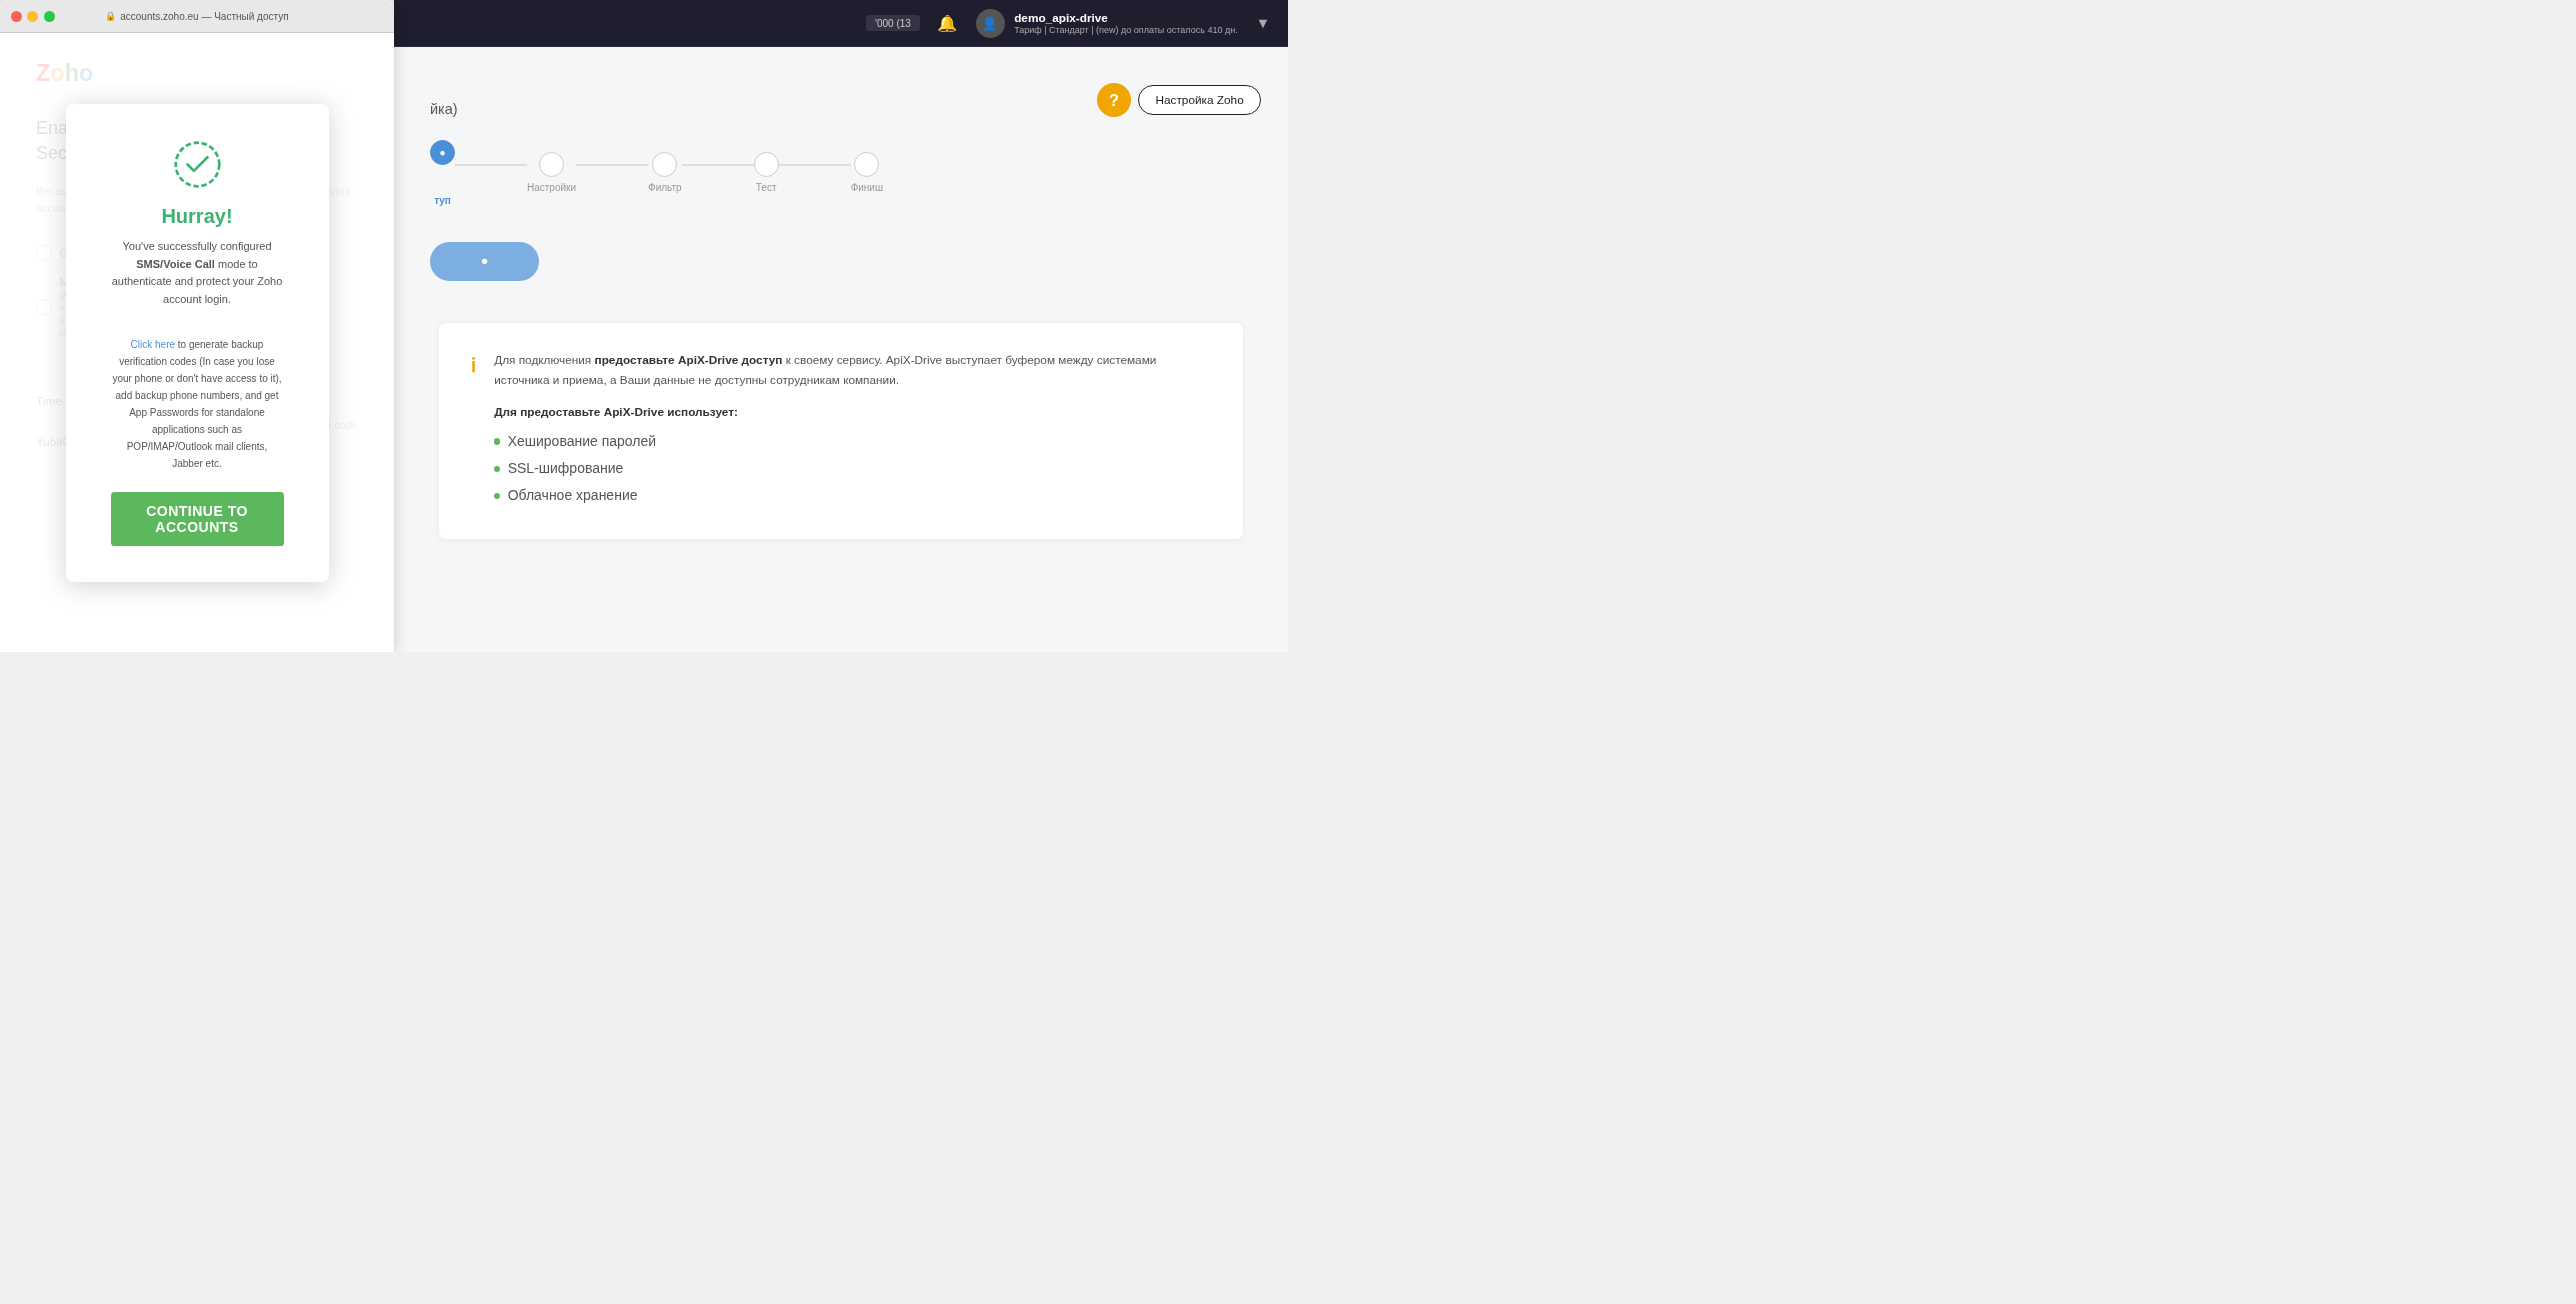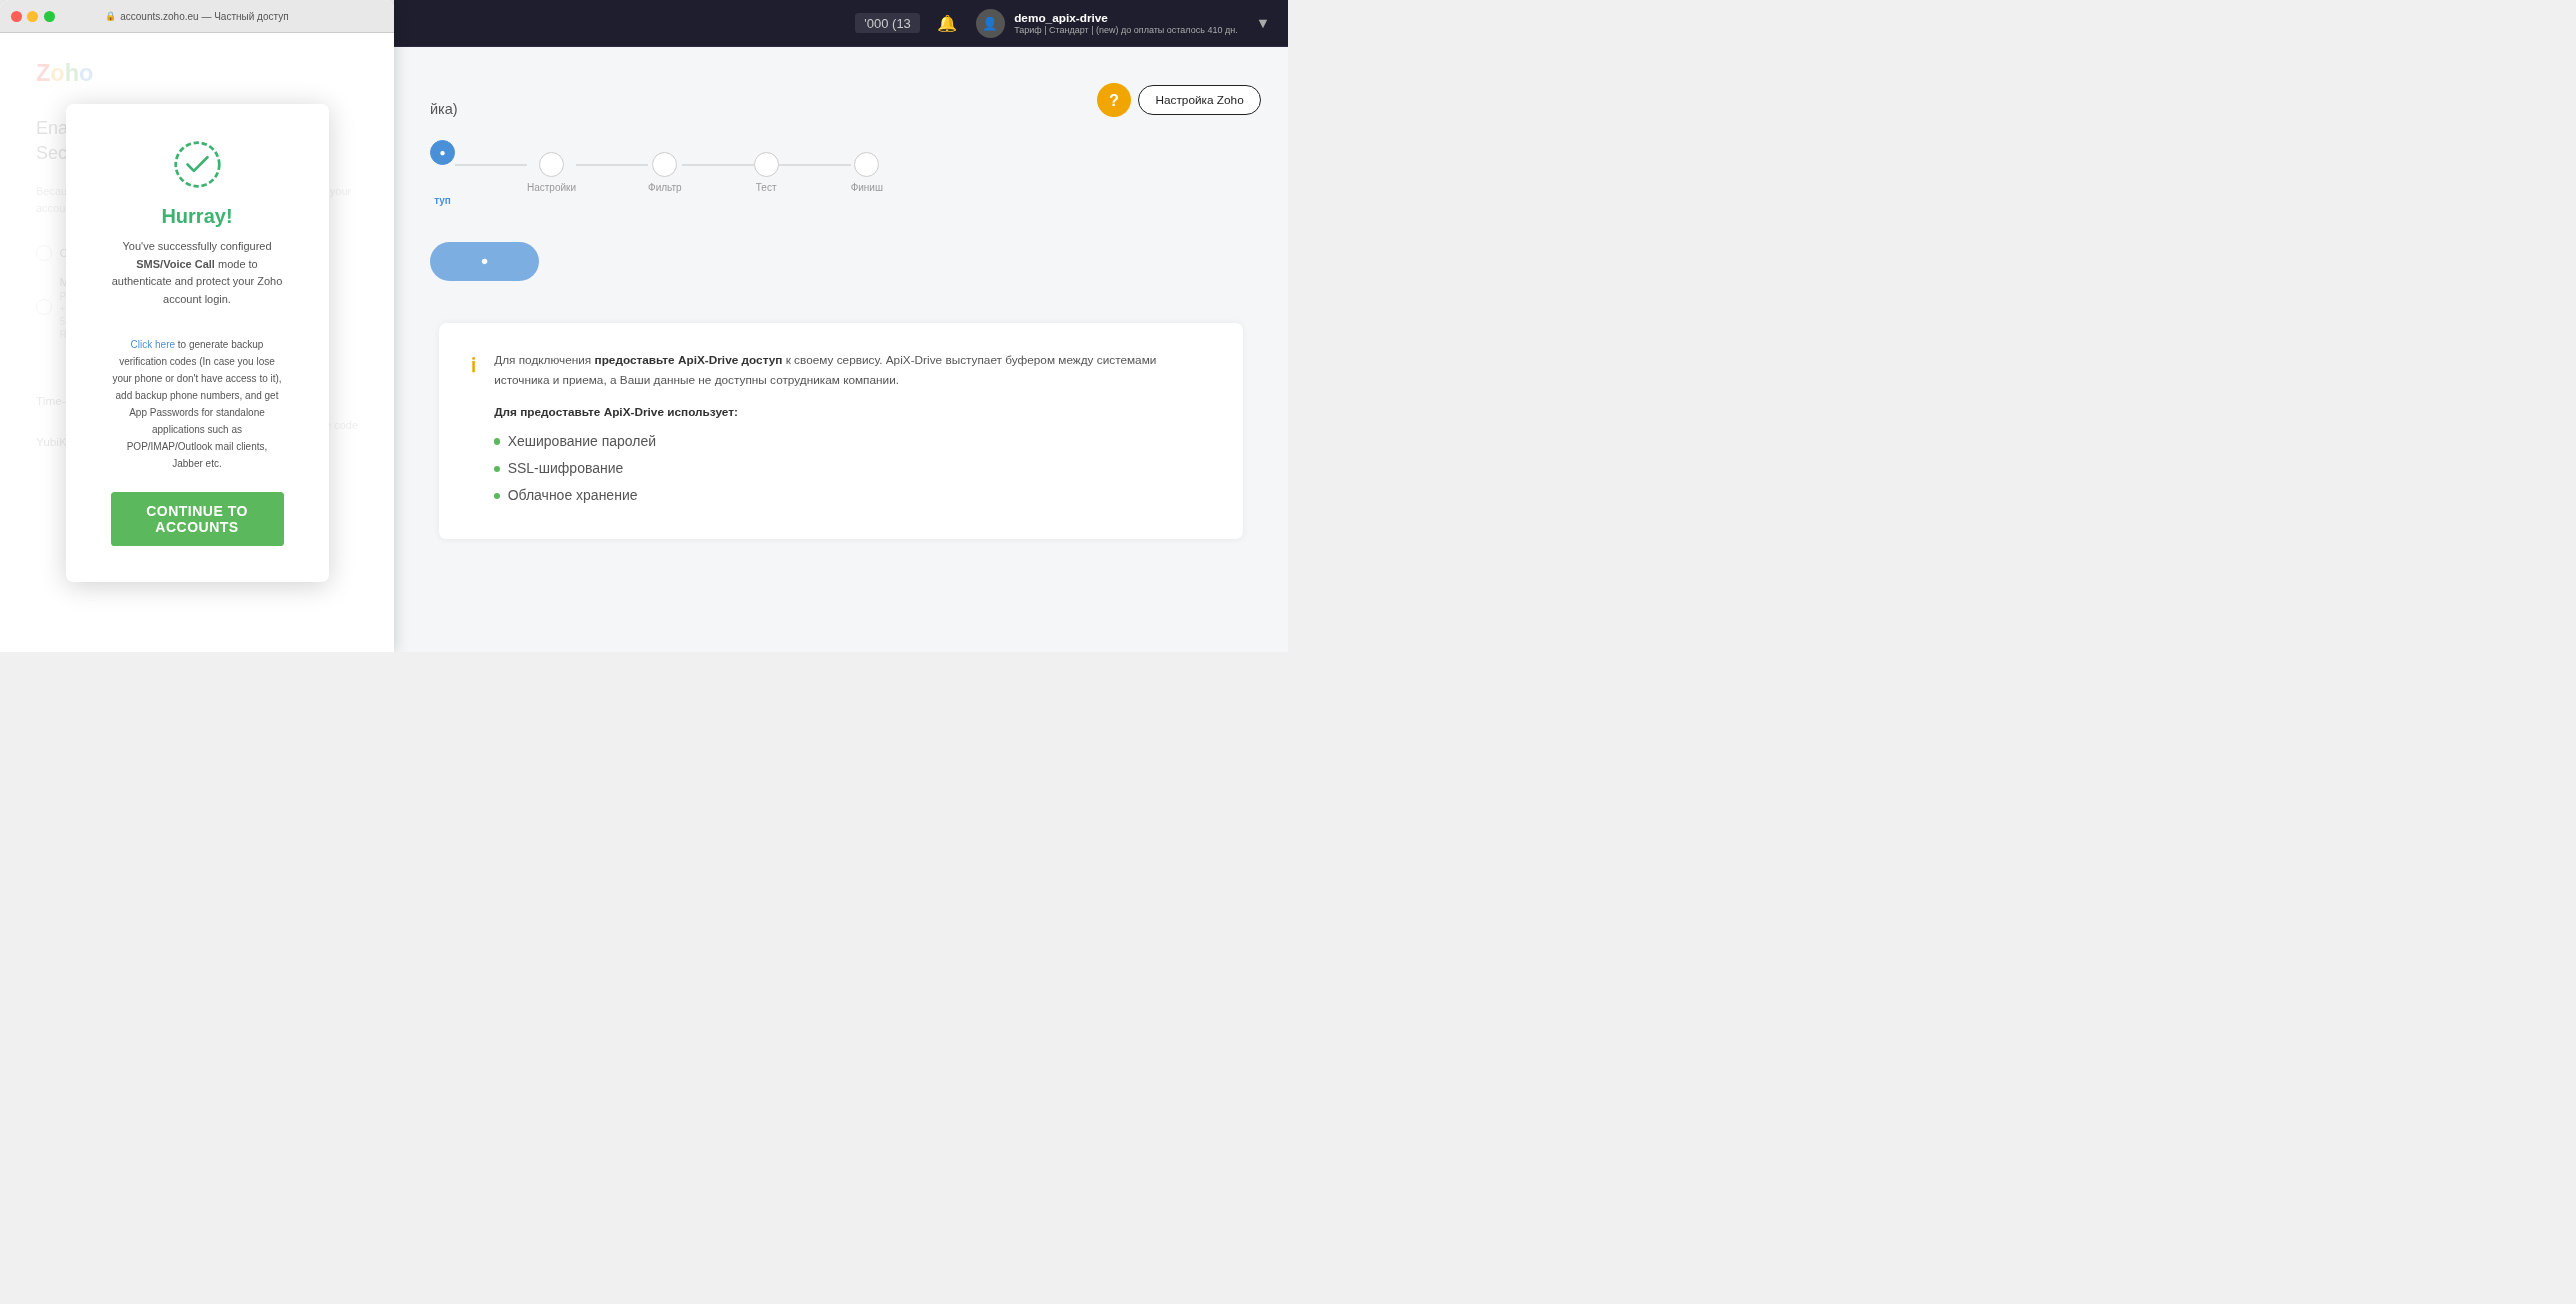--- a/index.html
+++ b/index.html
@@ -230,21 +230,21 @@
       height: 47px;
       display: flex;
       align-items: center;
       justify-content: flex-end;
       padding: 0 18px;
       gap: 18px;
       border-bottom: 0.9px solid #2a2a3f;
     }
 
     .count-badge {
-      font-size: 13px;
+      font-size: 10px;
       color: #ccc;
       background: rgba(255,255,255,0.1);
       padding: 2.7px 9px;
       border-radius: 3.6px;
     }
 
     .bell-icon {
       font-size: 16.3px;
       color: #ccc;
       cursor: pointer;

